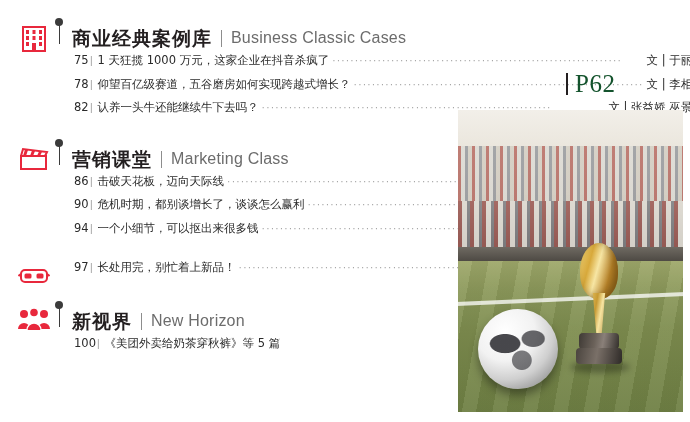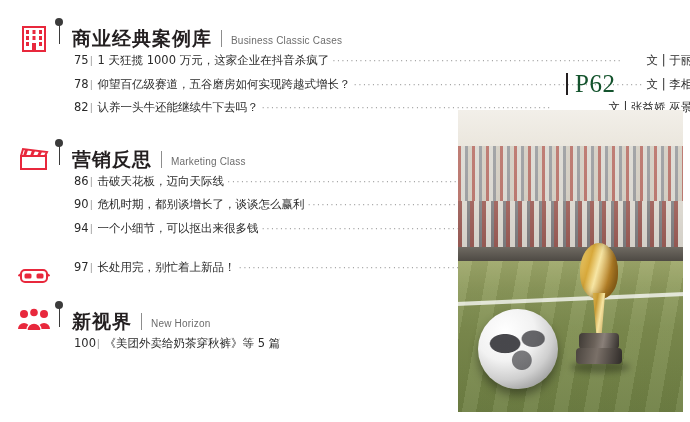--- a/index.html
+++ b/index.html
@@ -93,21 +93,21 @@
     line-height: 1;
   }
   .sec-divider {
     display: inline-block;
     width: 1px;
     height: 17px;
     background: #8d8d8d;
     margin: 0 9px 1px 9px;
   }
   .sec-title-en {
-    font-size: 10px;
+    font-size: 16px;
     color: #6c6c6c;
     line-height: 1;
     margin-bottom: 2px;
     letter-spacing: 0.2px;
   }
 
   .entries {
     margin-top: 6px;
     padding-left: 14px;
   }
@@ -383,21 +383,21 @@
             <polygon points="21,6.4 24,6.8 22,11 19,11"></polygon>
           </g>
         </svg>
       </div>
       <div class="sec-body">
         <div class="sec-head">
           <span class="pin">
               <span class="dot"></span>
               <span class="stem"></span>
             </span>
-          <span class="sec-title-cn">营销反思</span>
+          <span class="sec-title-cn">营销课堂</span>
           <span class="sec-divider"></span>
           <span class="sec-title-en">Marketing Class</span>
         </div>
         <div class="entries">
           <div class="entry">
             <span class="pg">86</span>
             <span class="bar">|</span>
             <span class="ttl">击破天花板，迈向天际线</span>
             <span class="dots">································································</span>
             <span class="by">文 | 王   赛</span>

